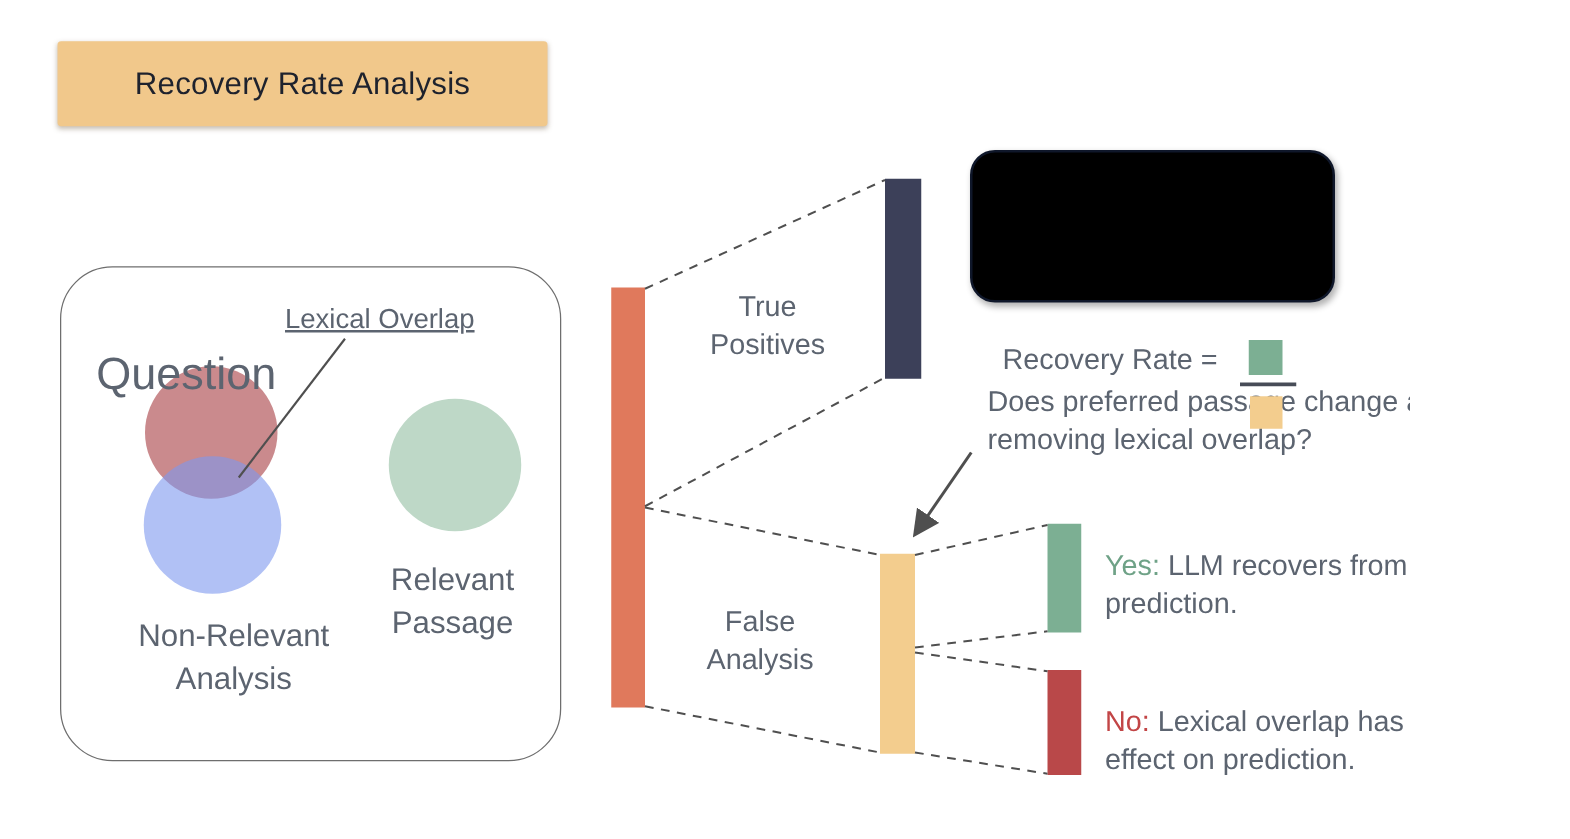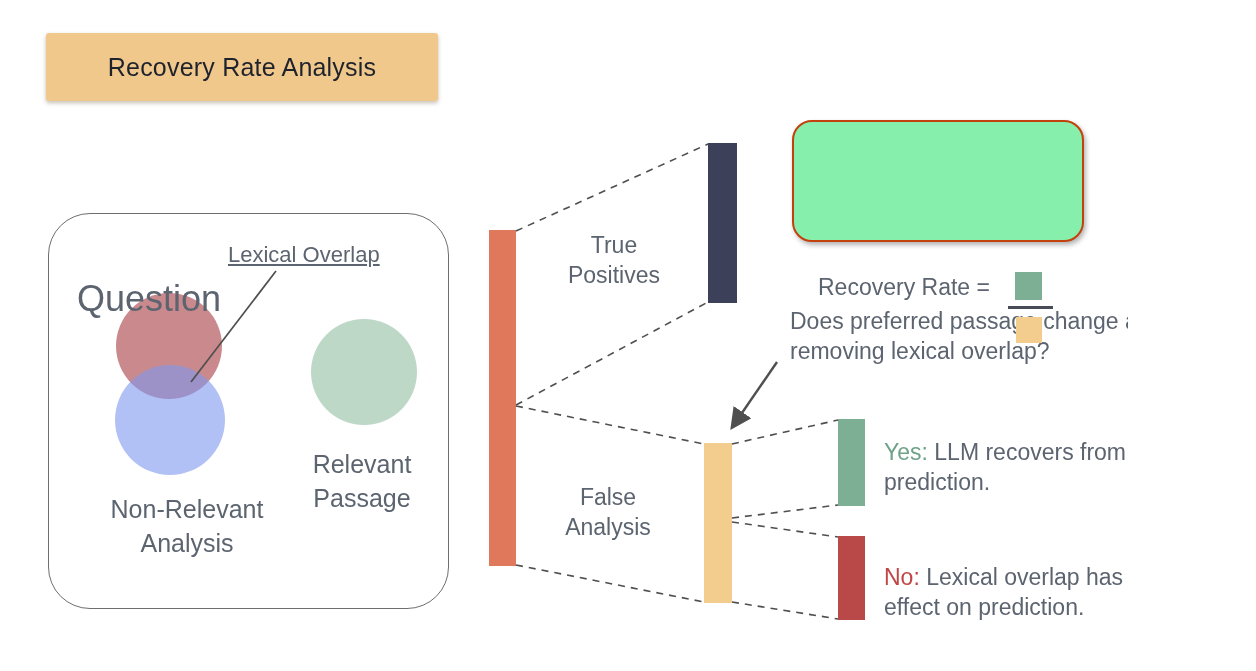--- a/index.html
+++ b/index.html
@@ -44,22 +44,22 @@
   .q-text{position:absolute;left:790px;top:306px;width:430px;font-size:23px;line-height:30px;
     color:#5C6470;white-space:pre-line;}
   .branch-text{position:absolute;width:340px;font-size:23px;line-height:30px;color:#5C6470;
     white-space:pre-line;}
   .branch-text.yes-text{left:884px;top:437px;}
   .branch-text.no-text{left:884px;top:562px;}
   .prefix-yes{color:#6FA287;}
   .prefix-no{color:#C24546;}
   
   .formula-box{
-    position:absolute;left:792px;top:120px;width:288px;height:118px;background:#86efac;
-    border:2px solid #c2410c;border-radius:20px;box-shadow:2px 3px 5px rgba(0,0,0,.30);
+    position:absolute;left:776px;top:120px;width:288px;height:118px;background:#000000;
+    border:2px solid #0f172a;border-radius:20px;box-shadow:2px 3px 5px rgba(0,0,0,.30);
   }
   .formula-label{position:absolute;left:24px;top:152px;font-size:23px;color:#5C6470;}
   .swatch{position:absolute;}
   .swatch.num{left:221px;top:150px;width:27px;height:28px;background:#7CAF93;}
   .swatch.den{left:222px;top:195px;width:26px;height:26px;background:#F3CD8E;}
   .frac-bar{position:absolute;left:214px;top:184px;width:45px;height:3px;background:#474C57;}
   svg.overlay{position:absolute;left:0;top:0;pointer-events:none;}
 </style>
 </head>
 <body>

